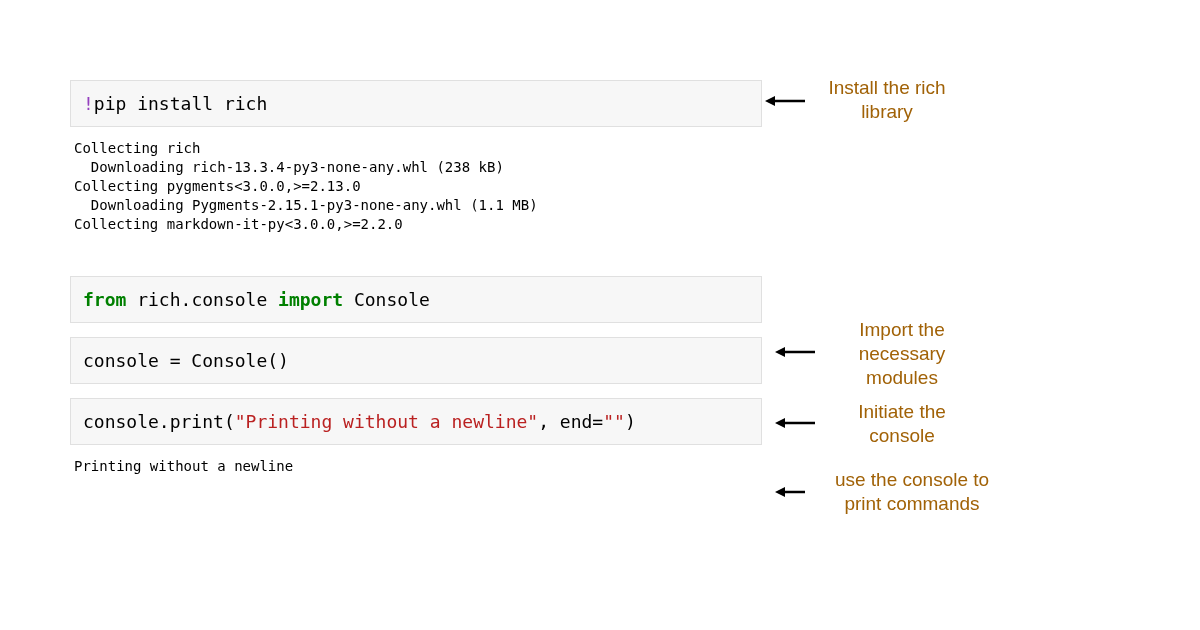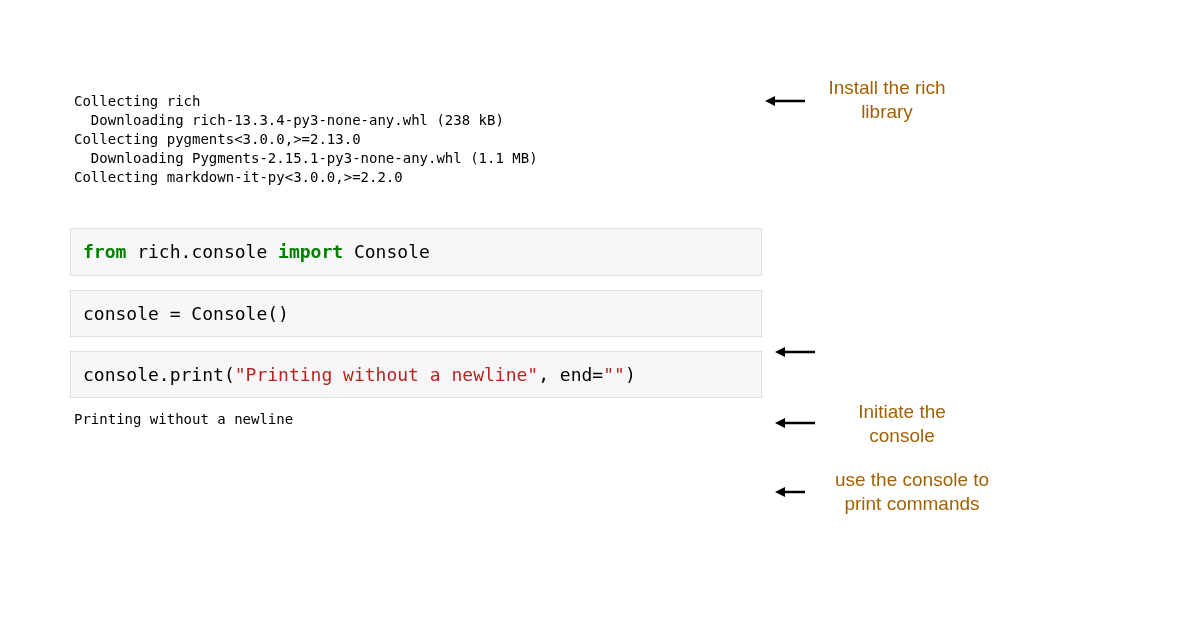--- a/index.html
+++ b/index.html
@@ -65,20 +65,21 @@
   }
   .arrow svg { display: block; }
 </style>
 </head>
 <body>
 
 <div class="page">
 
   <div class="main-col">
 
+    <div class="codecell"><span class="op">!</span><span>pip install rich</span></div>
     <div class="gap-sm"></div>
     <div class="output">Collecting rich
   Downloading rich-13.3.4-py3-none-any.whl (238 kB)
 Collecting pygments&lt;3.0.0,&gt;=2.13.0
   Downloading Pygments-2.15.1-py3-none-any.whl (1.1 MB)
 Collecting markdown-it-py&lt;3.0.0,&gt;=2.2.0</div>
 
     <div class="gap-lg"></div>
 
     <div class="codecell"><span class="kw">from</span><span> rich.console </span><span class="kw">import</span><span> Console</span></div>
@@ -115,18 +116,21 @@
   </div>
   <div class="arrow" style="left:775px; top:485px; width:30px;">
     <svg width="30" height="14" viewBox="0 0 30 14">
         <line x1="30" y1="7" x2="5" y2="7" stroke="#000" stroke-width="2.5"></line>
         <polygon points="0,7 10,2 10,12" fill="#000"></polygon>
       </svg>
   </div>
 
   <div class="annot" style="left:807px; top:76px; width:160px; white-space:pre-line;">Install the rich
 library</div>
+  <div class="annot" style="left:832px; top:318px; width:140px; white-space:pre-line;">Import the
+necessary
+modules</div>
   <div class="annot" style="left:812px; top:468px; width:200px; white-space:pre-line;">use the console to
 print commands</div>
   <div class="annot" style="left:832px; top:400px; width:140px; white-space:pre-line;">Initiate the
 console</div>
 
 </div>
 
 </body></html>

